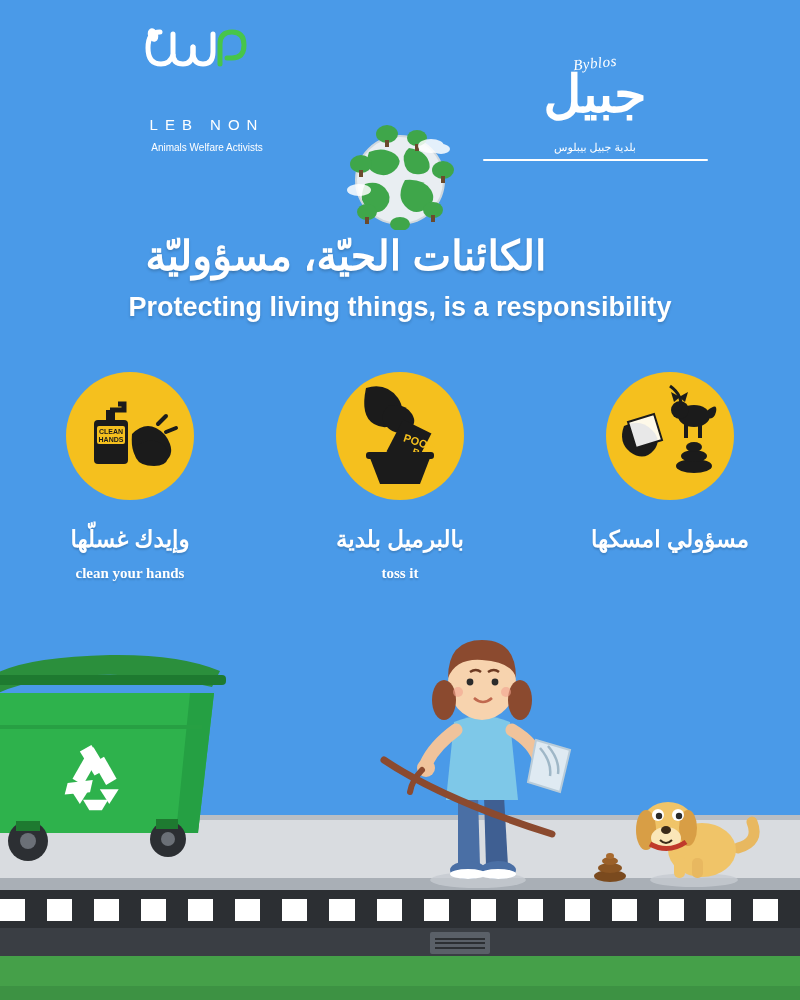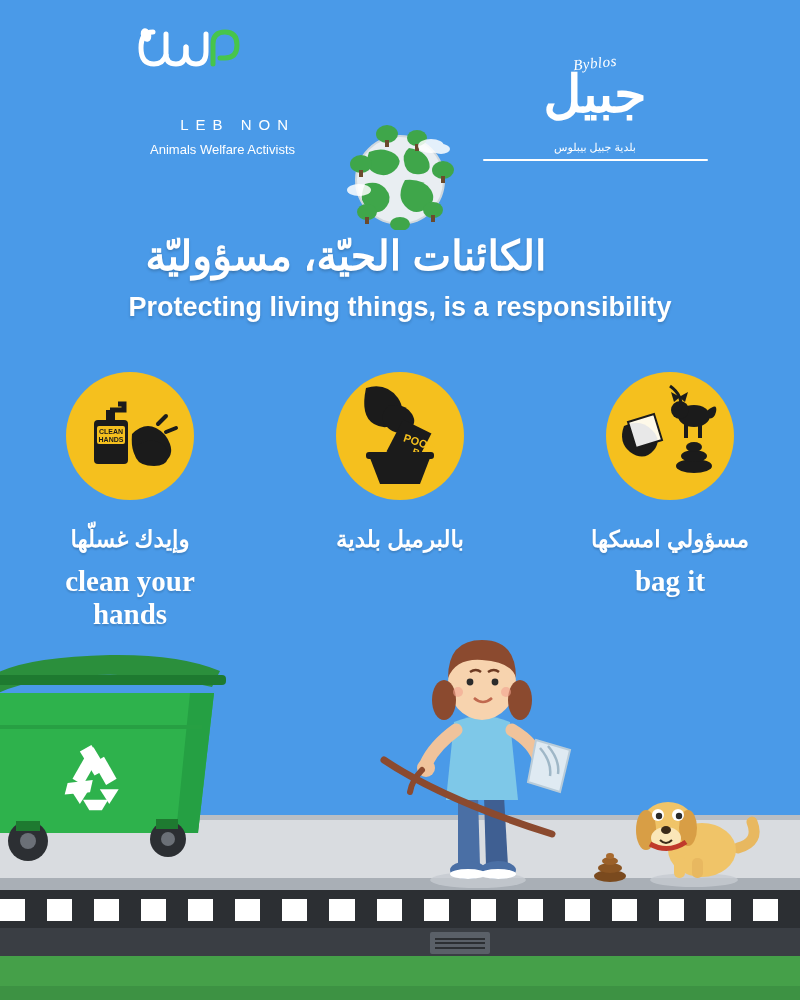--- a/index.html
+++ b/index.html
@@ -11,32 +11,32 @@
   }
   .poster {
     position: relative;
     width: 800px; height: 1000px;
     background: #4a9ae8;
     overflow: hidden;
   }
 
   
   .logo-awa {
-    position: absolute; left: 105px; top: 22px;
-    width: 190px; text-align: right; color: #ffffff;
+    position: absolute; left: 112px; top: 22px;
+    width: 190px; text-align: center; color: #ffffff;
   }
   .logo-awa .mark {
     height: 58px; position: relative;
   }
   .logo-awa .awa-text {
     font-size: 15px; letter-spacing: 7px; font-weight: 300;
     color: #ffffff; margin-top: 36px;
   }
   .logo-awa .awa-sub {
-    font-size: 13px; margin-top: 9px; color: #ffffff; font-weight: 400;
+    font-size: 10px; margin-top: 9px; color: #ffffff; font-weight: 400;
   }
 
   .logo-byblos {
     position: absolute; right: 80px; top: 55px;
     width: 250px; text-align: center; color: #ffffff;
   }
   .logo-byblos .byblos-latin {
     font-family: "Liberation Serif", serif;
     font-style: italic; font-size: 15px; letter-spacing: .5px;
     transform: rotate(-6deg); margin-bottom: -4px;
@@ -84,21 +84,21 @@
     width: 128px; height: 128px; border-radius: 50%;
     background: #f5c01e; margin: 0 auto;
     position: relative; overflow: hidden;
   }
   .step-ar {
     color: #ffffff; font-size: 23px; font-weight: bold;
     direction: rtl; margin-top: 26px;
     text-shadow: 0 2px 2px rgba(0,0,0,.15);
   }
   .step-en {
-    color: #ffffff; font-size: 29px; font-weight: bold;
+    color: #ffffff; font-size: 15px; font-weight: bold;
     font-family: "Liberation Serif", serif;
     margin-top: 12px;
     text-shadow: 0 2px 2px rgba(0,0,0,.15);
   }
 
   
   .scene {
     position: absolute; left: 0; bottom: 0; width: 800px; height: 380px;
   }
   .sidewalk {
@@ -248,20 +248,21 @@
 
           <path d="M64 48 l30 10 l-12 34 l-30 -10 z" fill="#1b1b1b" transform="rotate(8 70 70)"></path>
           <text x="82" y="74" font-size="11" font-weight="bold" fill="#f5c01e" text-anchor="middle" font-family="Liberation Sans, sans-serif" transform="rotate(18 82 74)">POOP</text>
           <text x="86" y="86" font-size="10" font-weight="bold" fill="#f5c01e" text-anchor="middle" font-family="Liberation Sans, sans-serif" transform="rotate(18 86 86)">BAG</text>
 
           <path d="M34 86 h60 l-10 26 h-40 z" fill="#1b1b1b"></path>
           <rect x="30" y="80" width="68" height="7" rx="3" fill="#1b1b1b"></rect>
         </svg>
       </div>
       <div class="step-ar">بالبرميل بلدية</div>
+      <div class="step-en">toss it</div>
     </div>
 
     <div class="step">
       <div class="badge">
         <svg width="128" height="128" viewBox="0 0 128 128">
 
           <g fill="#1b1b1b">
             <ellipse cx="88" cy="44" rx="16" ry="11"></ellipse>
             <circle cx="74" cy="38" r="9"></circle>
             <path d="M68 30 l-3 -10 l9 5 z"></path>
@@ -277,21 +278,20 @@
           <path d="M22 50 l26 -8 l8 26 l-26 8z" fill="none" stroke="#1b1b1b" stroke-width="2"></path>
 
           <g fill="#1b1b1b">
             <ellipse cx="88" cy="94" rx="18" ry="7"></ellipse>
             <ellipse cx="88" cy="84" rx="13" ry="6"></ellipse>
             <ellipse cx="88" cy="75" rx="8" ry="5"></ellipse>
           </g>
         </svg>
       </div>
       <div class="step-ar">مسؤولي امسكها</div>
-      <div class="step-en">bag it</div>
     </div>
   </div>
 
   <div class="scene">
 
     <div class="sidewalk-top"></div>
     <div class="sidewalk"></div>
     <div class="curb"></div>
     <div class="crosswalk">
       <div class="stripe"></div>

